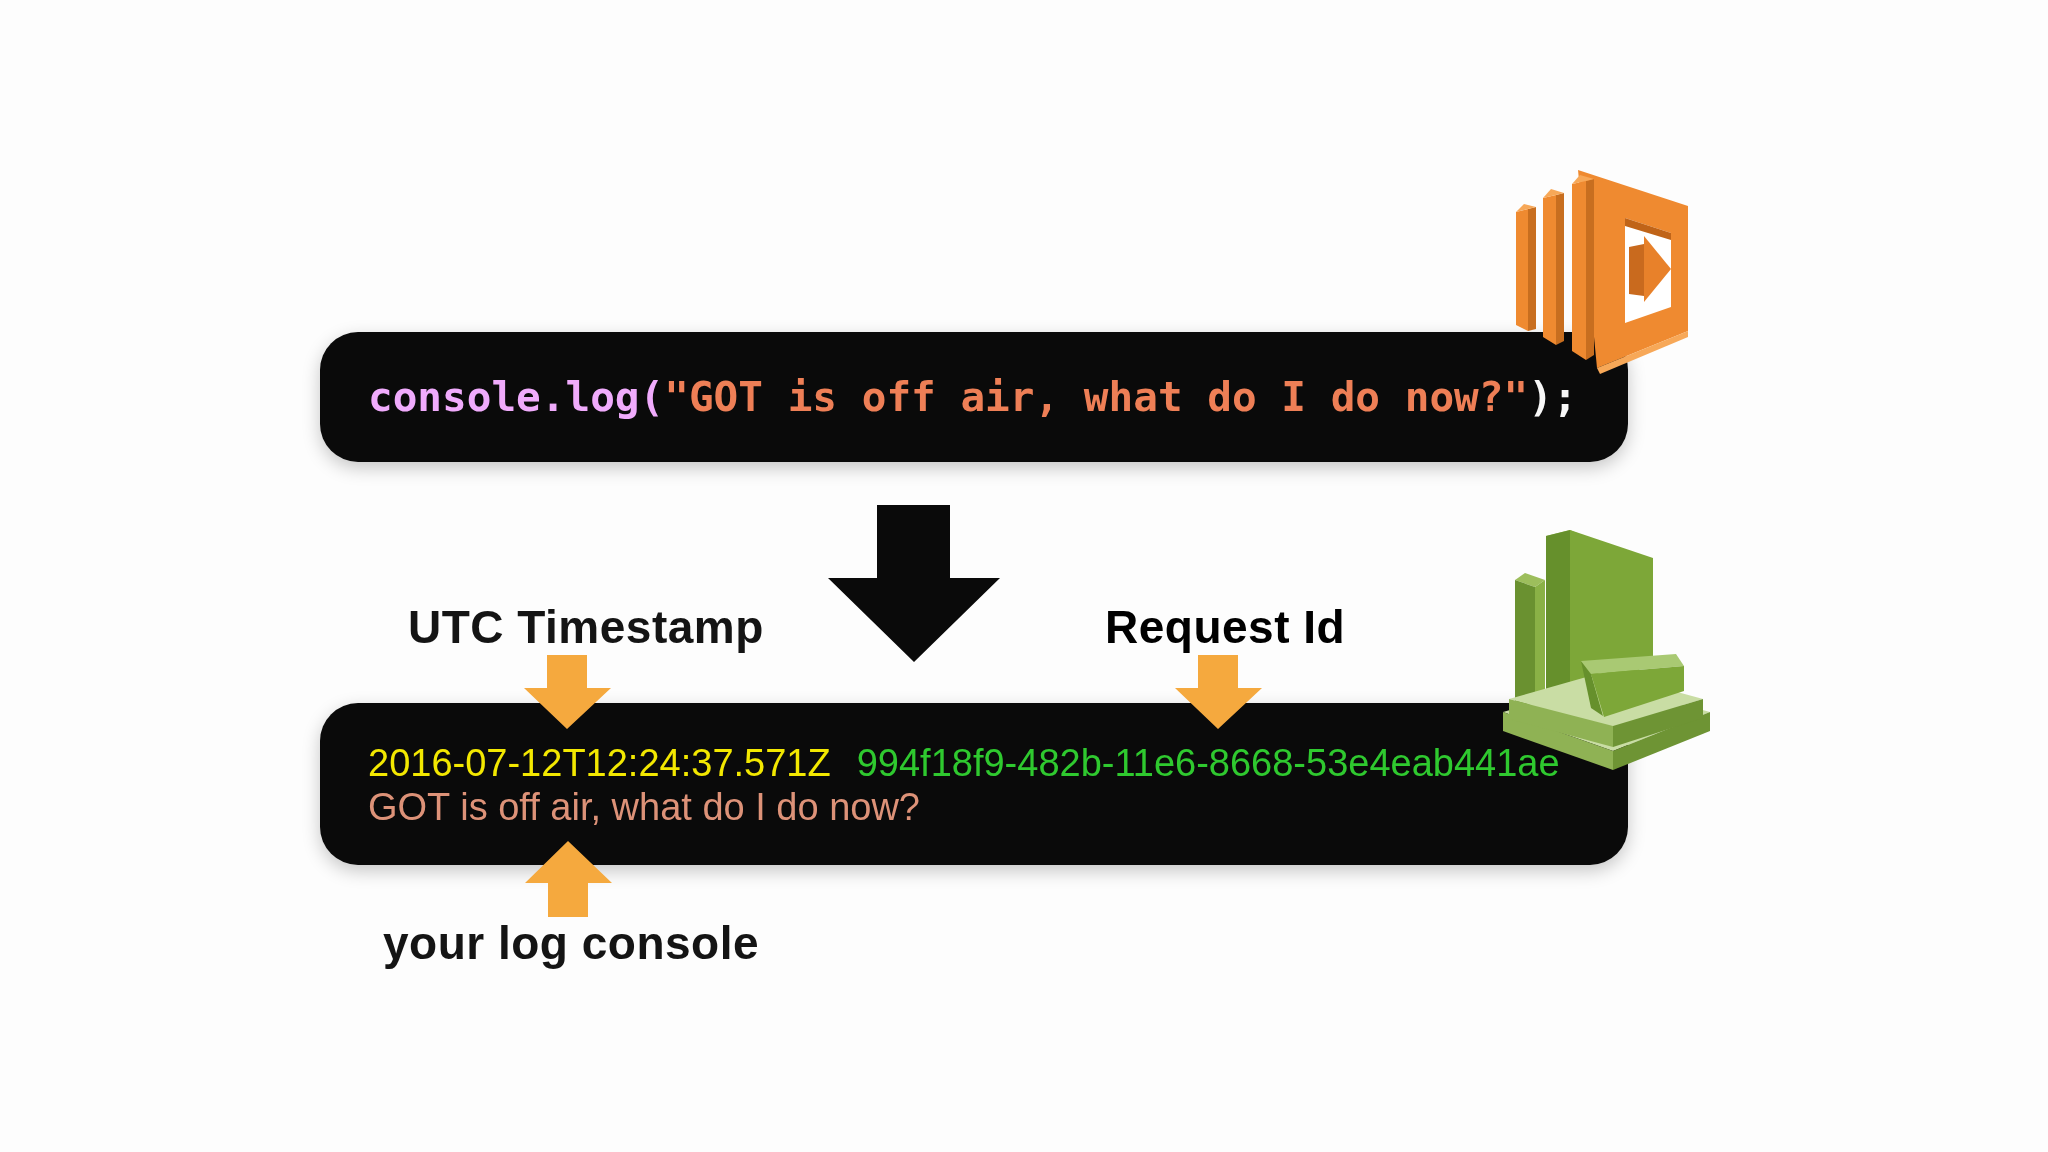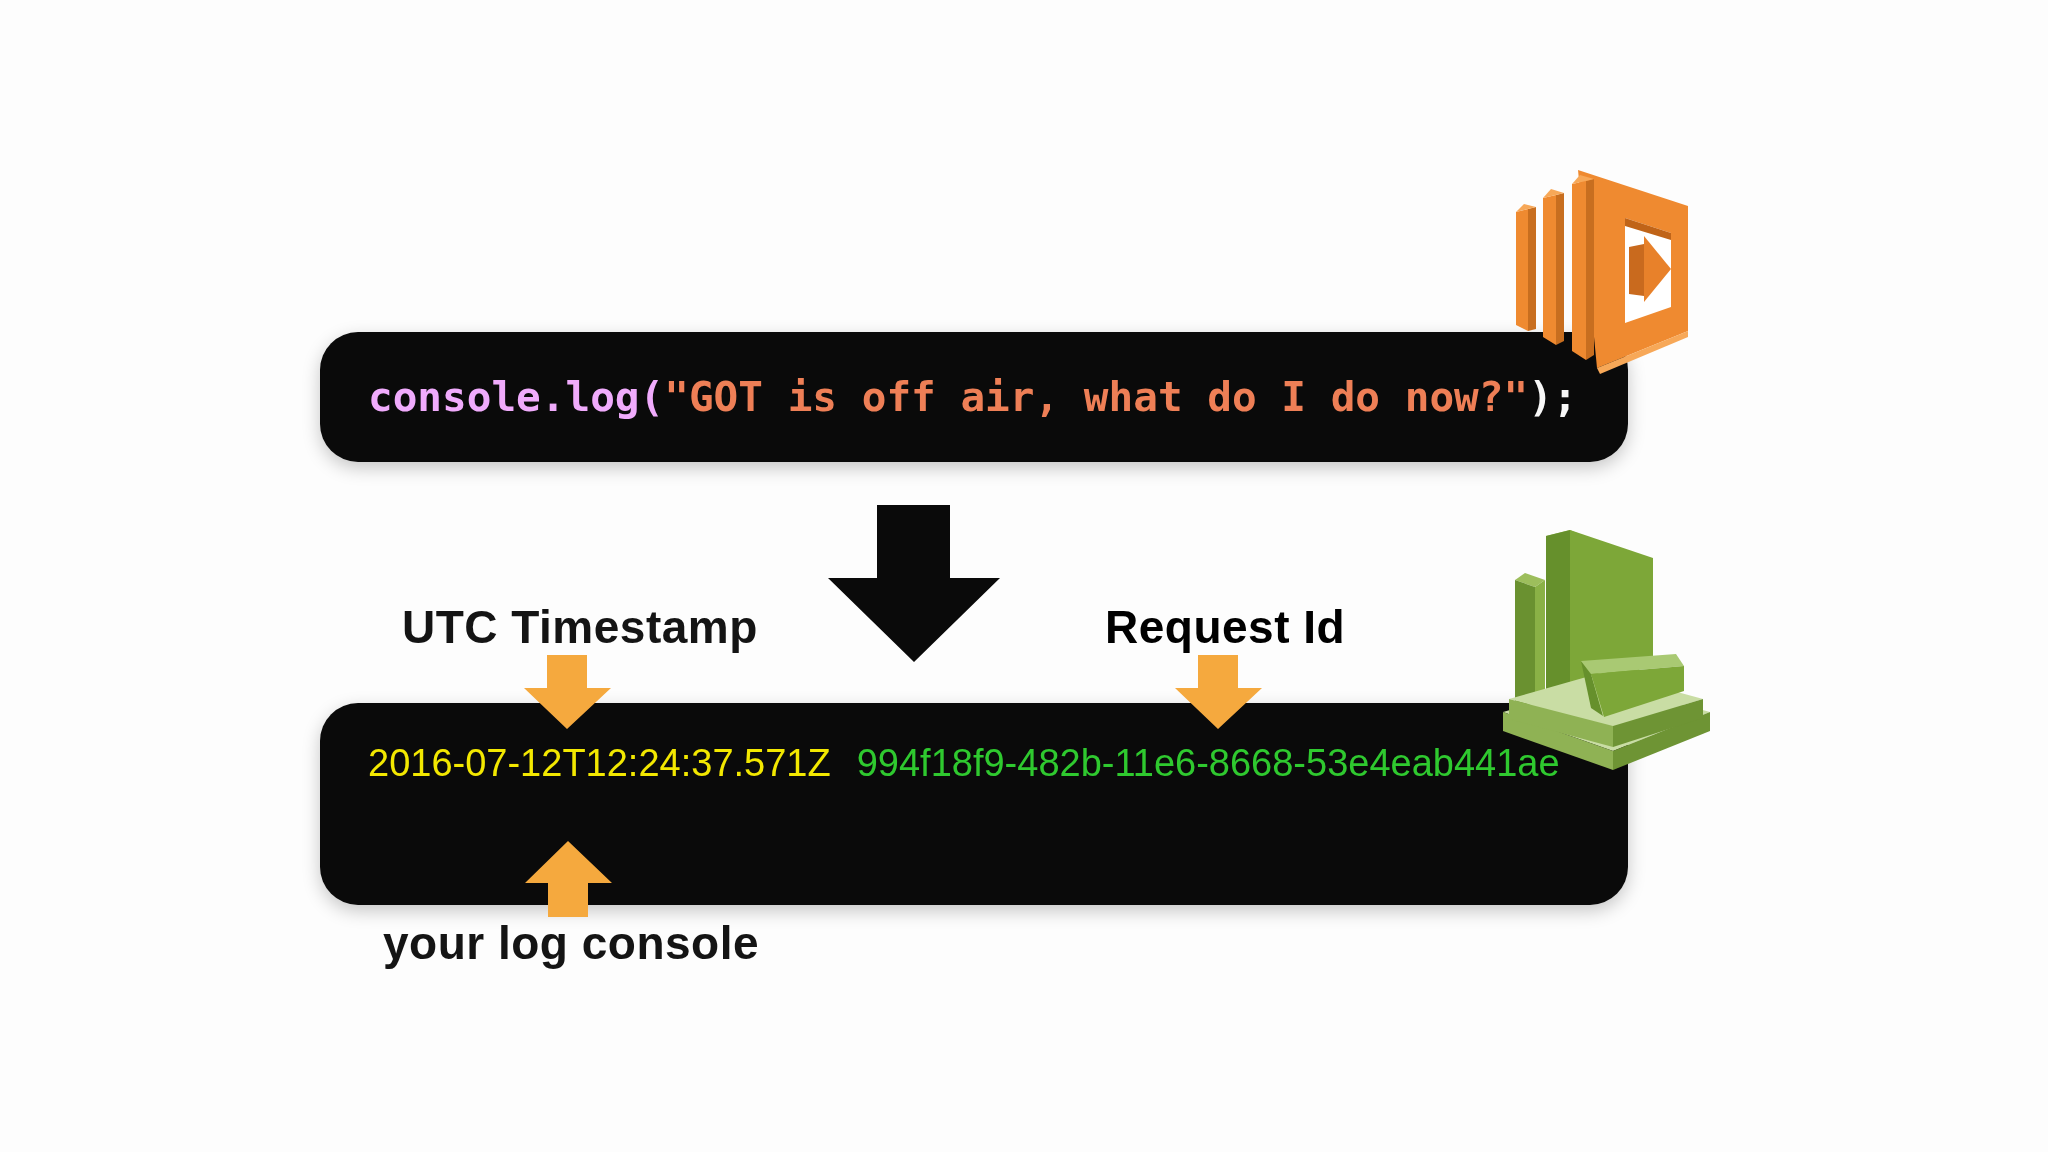--- a/index.html
+++ b/index.html
@@ -19,21 +19,21 @@
   #code-box{
     left:320px;top:332px;width:1308px;height:130px;
     display:flex;align-items:center;
     padding-left:48px;
   }
   .code-line{
     font-family:"DejaVu Sans Mono","Liberation Mono",monospace;
     font-weight:700;font-size:41px;white-space:pre;line-height:1;
   }
   #log-box{
-    left:320px;top:703px;width:1308px;height:202px;
+    left:320px;top:703px;width:1308px;height:162px;
     padding:38px 0 0 48px;
   }
   .log-line{
     font-family:"Liberation Sans",sans-serif;
     font-size:38px;line-height:44px;white-space:pre;
   }
   .diagram-label{
     position:absolute;
     font-weight:700;font-size:46px;color:#141414;
     letter-spacing:.5px;white-space:nowrap;line-height:1;
@@ -74,32 +74,33 @@
 </svg>
 
 <div id="code-box" class="black-box" style="z-index:2;">
   <div class="code-line"><span style="color: #f0abfc;">console.log(</span><span style="color: rgb(238, 127, 86);">"GOT is off air, what do I do now?"</span><span style="color: rgb(247, 247, 247);">);</span></div>
 </div>
 
 <svg id="flow-arrow" class="abs" width="172" height="158" viewBox="0 0 172 158">
   <polygon points="49,0 122,0 122,73 172,73 86,157 0,73 49,73" fill="#0a0a0a"></polygon>
 </svg>
 
-<div id="utc-label" class="diagram-label" style="color: rgb(20, 20, 20);">UTC Timestamp</div>
+<div id="utc-label" class="diagram-label" style="color: rgb(20, 20, 20); margin-left: 6px;">UTC Timestamp</div>
 <div id="request-label" class="diagram-label" style="color: #000000;">Request Id</div>
 
 <svg id="utc-arrow" class="abs" width="87" height="74" viewBox="0 0 87 74" style="z-index:4;">
   <polygon points="23,0 63,0 63,33 87,33 43,74 0,33 23,33" fill="#F5A93E"></polygon>
 </svg>
 <svg id="request-arrow" class="abs" width="87" height="74" viewBox="0 0 87 74" style="z-index:4;">
   <polygon points="23,0 63,0 63,33 87,33 43,74 0,33 23,33" fill="#F5A93E"></polygon>
 </svg>
 
 <div id="log-box" class="black-box" style="z-index:2;">
   <div class="log-line"><span style="color: rgb(243, 232, 0);">2016-07-12T12:24:37.571Z</span><span style="margin-left: 26px; color: rgb(47, 201, 47);">994f18f9-482b-11e6-8668-53e4eab441ae</span></div>
+  <div class="log-line"><span style="color: rgb(221, 146, 120);">GOT is off air, what do I do now?</span></div>
 </div>
 
 <svg id="message-arrow" class="abs" width="87" height="76" viewBox="0 0 87 76" style="z-index:4;">
   <polygon points="43,0 87,42 63,42 63,76 23,76 23,42 0,42" fill="#F5A93E"></polygon>
 </svg>
 <div id="message-label" class="diagram-label" style="color: rgb(20, 20, 20);">your log console</div>
 
 <svg id="cloudwatch-icon" class="abs" width="210" height="250" viewBox="0 0 210 250" style="z-index:3;">
 
   <polygon points="12,60 22,53 42,60 32,67" fill="#9DBE5C"></polygon>

